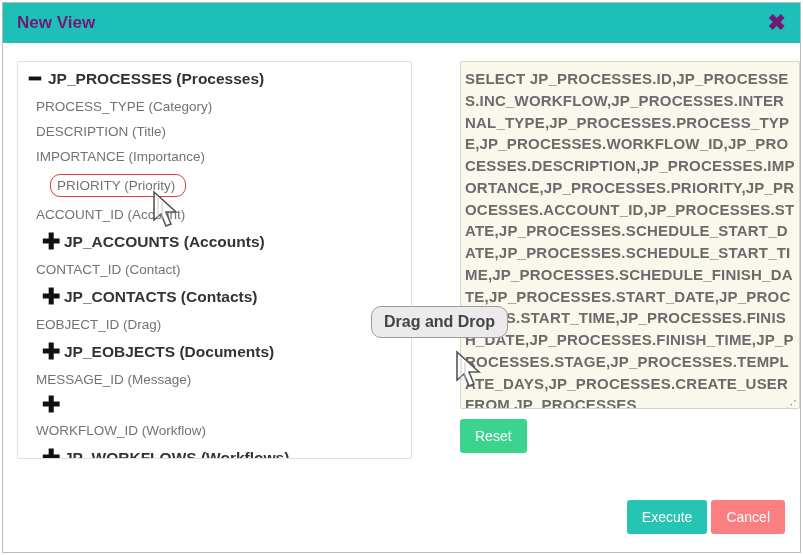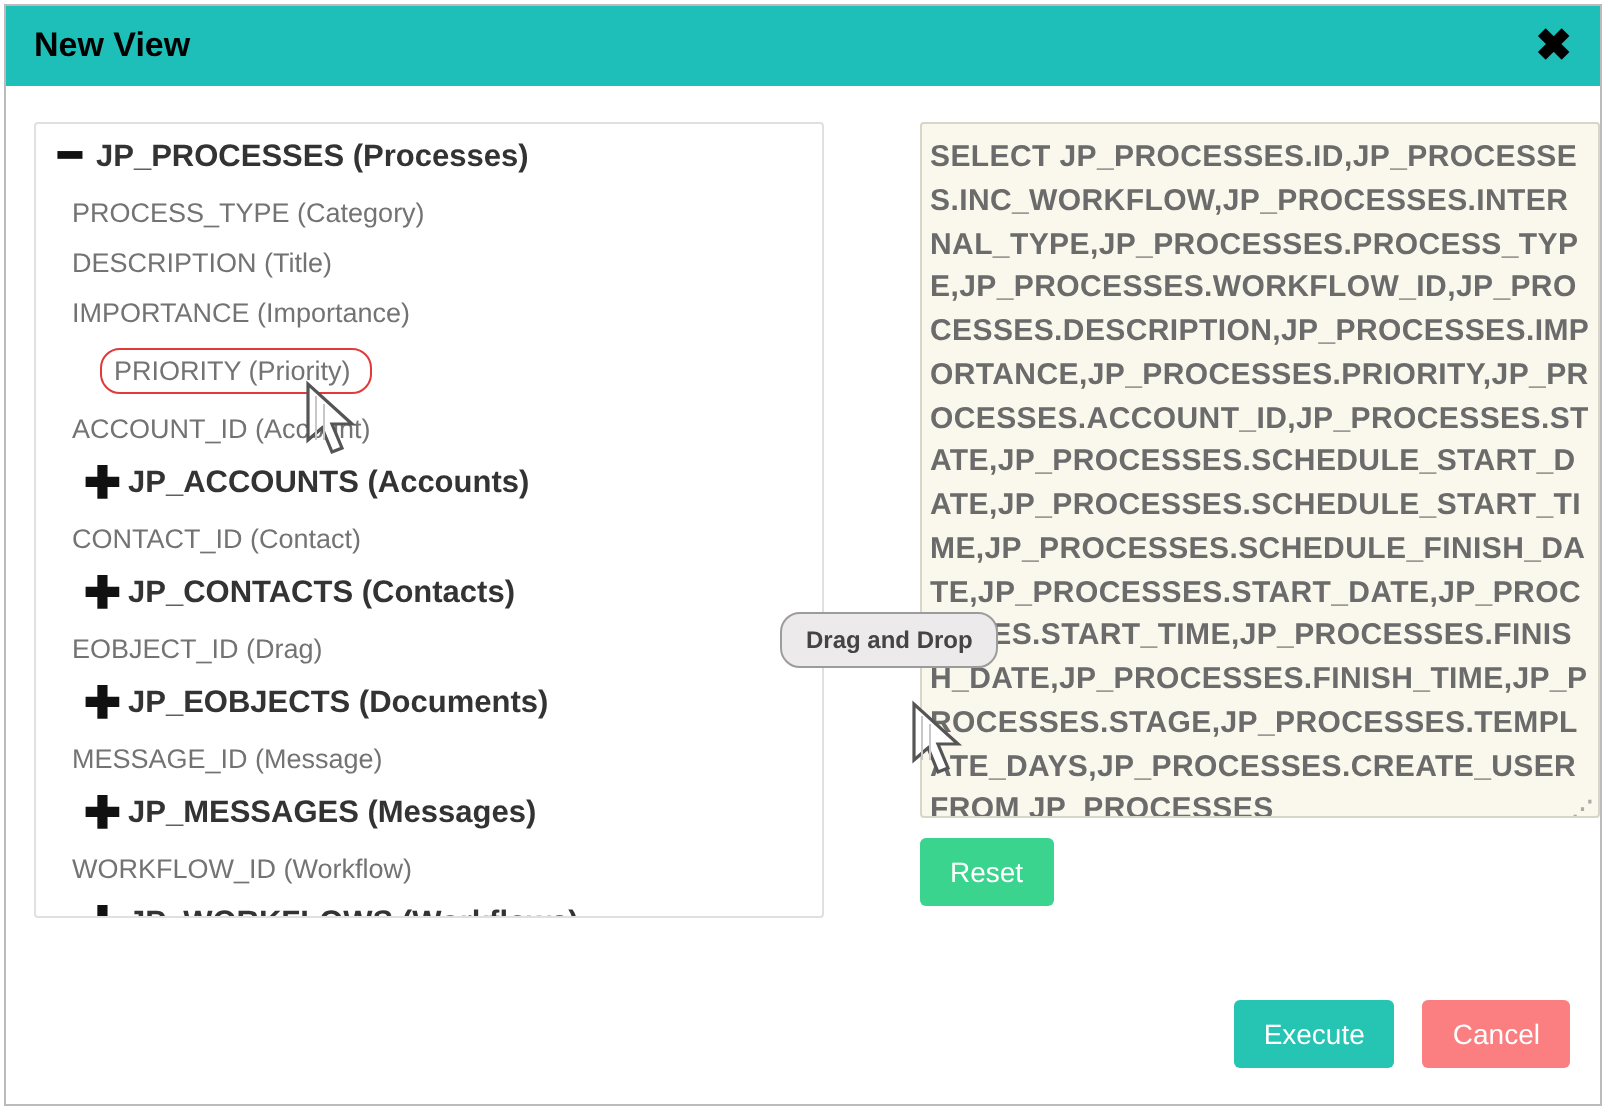--- a/index.html
+++ b/index.html
@@ -13,21 +13,21 @@
   }
   .frame {
     position: absolute;
     left: 2px; top: 2px;
     width: 799px; height: 551px;
     border: 1px solid #bbb;
     background: #fff;
   }
   .header {
     background: #1DBFB8;
-    color: #000000;
+    color: #701a75;
     height: 40px;
     display: flex;
     align-items: center;
     justify-content: space-between;
     padding: 0 14px;
   }
   .header-title {
     font-size: 17px;
     font-weight: 600;
   }
@@ -133,31 +133,31 @@
     font-family: inherit;
   }
   .btn-reset { background: #3bd48f; }
   .btn-exec  { background: #26C4B2; }
   .btn-cancel{ background: #fb7e80; }
   .footer {
     position: absolute;
     right: 15px;
     bottom: 18px;
     display: flex;
-    gap: 14px;
+    gap: 4px;
   }
   .tooltip {
     position: absolute;
-    left: 390px;
+    left: 371px;
     top: 306px;
     background: #eceaea;
     border: 1px solid #9c9c9c;
     border-radius: 10px;
     padding: 6px 12px;
-    font-size: 12px;
+    font-size: 16px;
     font-weight: 700;
     color: #444;
     z-index: 60;
   }
   .cursor1 {
     position: absolute;
     left: 150px; top: 190px;
     z-index: 70;
   }
   .cursor2 {
@@ -214,21 +214,20 @@
 
       <div class="tree-sub">
         <span class="tree-toggle">✚</span>
         <span>JP_EOBJECTS (Documents)</span>
       </div>
 
       <div class="tree-child"><span>MESSAGE_ID (Message)</span></div>
 
       <div class="tree-sub">
         <span class="tree-toggle">✚</span>
-        <span>JP_MESSAGES (Messages)</span>
       </div>
 
       <div class="tree-child"><span>WORKFLOW_ID (Workflow)</span></div>
 
       <div class="tree-sub">
         <span class="tree-toggle">✚</span>
         <span>JP_WORKFLOWS (Workflows)</span>
       </div>
     </div>
 

